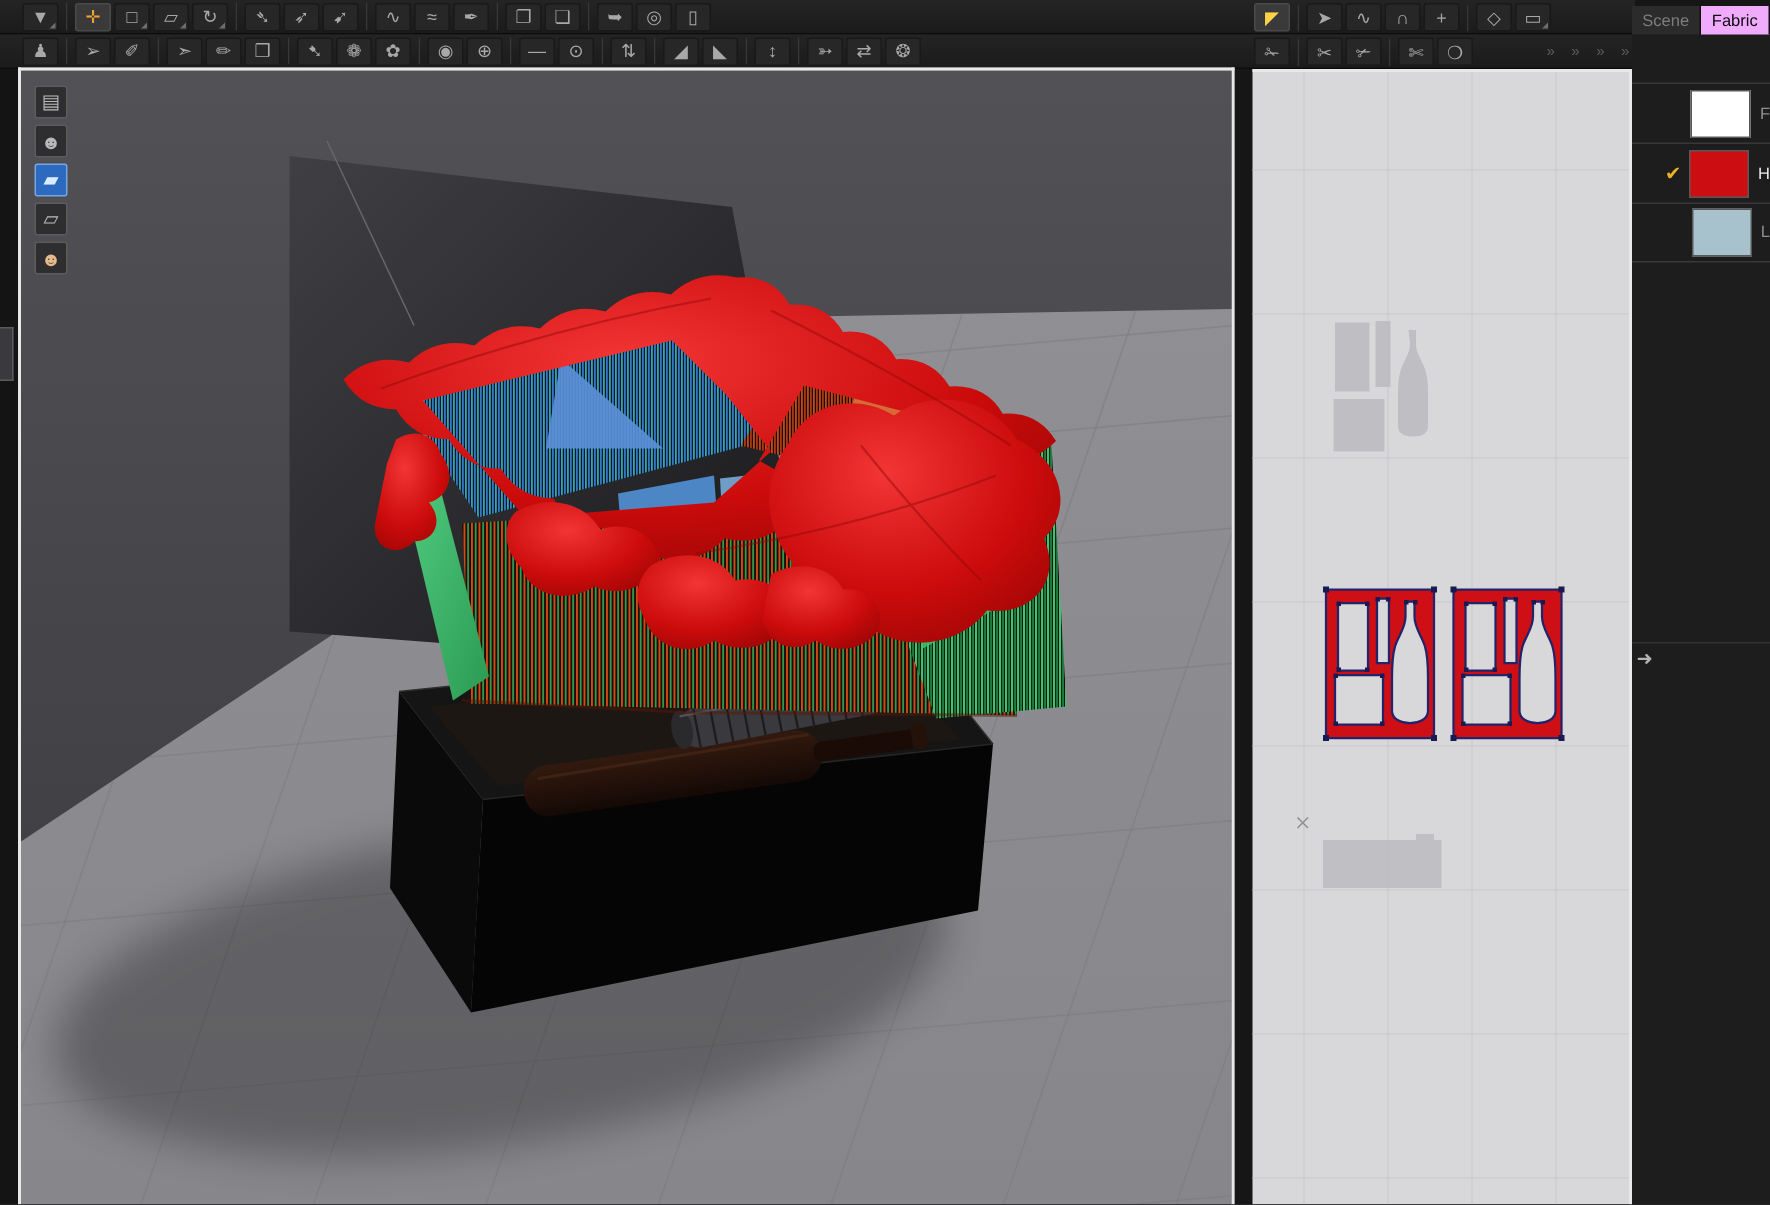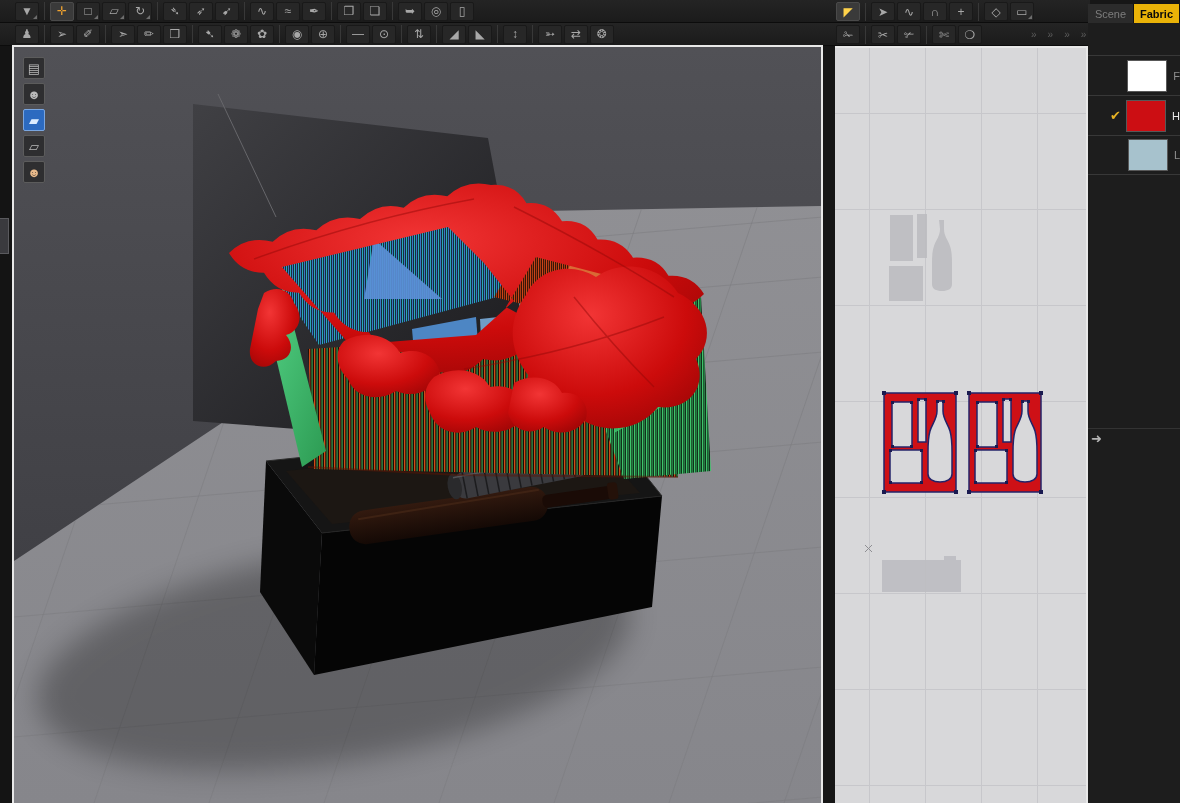--- a/index.html
+++ b/index.html
@@ -19,21 +19,21 @@
         border-bottom:4px solid #6e6e6e;}
   .sep{width:1px;height:18px;background:#070707;border-right:1px solid #383838;margin:0 4px;}
   .block2d{position:absolute;left:835px;top:0;height:23px;display:flex;align-items:center;}
   .chevrons{margin-left:48px;display:flex;gap:11px;}
   .chev{color:#5c5c5c;font-size:10px;cursor:pointer;}
   
   .rpanel{position:absolute;left:1088px;top:4px;width:92px;height:803px;background:#1d1d1d;z-index:5;}
   .tabs{display:flex;height:19px;}
   .tab{flex:1;display:flex;align-items:center;justify-content:center;font-size:11px;
        background:#2b2b2b;color:#7d7d7d;cursor:pointer;border-right:1px solid #111;}
-  .tab.active{background:#eab308;color:#0a0a0a;font-weight:bold;text-align:center;}
+  .tab.active{background:#f0abfc;color:#0a0a0a;font-weight:normal;text-align:center;}
   .fabric-list{position:absolute;left:0;top:51px;width:100%;}
   .frow{display:flex;align-items:center;height:40px;border-top:1px solid #383838;
         padding-left:22px;overflow:hidden;white-space:nowrap;cursor:pointer;}
   .frow:last-child{border-bottom:1px solid #383838;}
   .fcheck{width:20px;font-size:13px;color:#e8b324;}
   .fswatch{width:40px;height:32px;border:1px solid #585858;flex:0 0 auto;}
   .flabel{margin-left:6px;font-size:11px;color:#8f8f8f;}
   .frow.checked .flabel{color:#e9e9e9;}
   .pdivider{position:absolute;left:0;top:424px;width:100%;border-top:1px solid #333;}
   .parrow{position:absolute;left:3px;top:427px;color:#b4b4b4;font-size:13px;cursor:pointer;}

